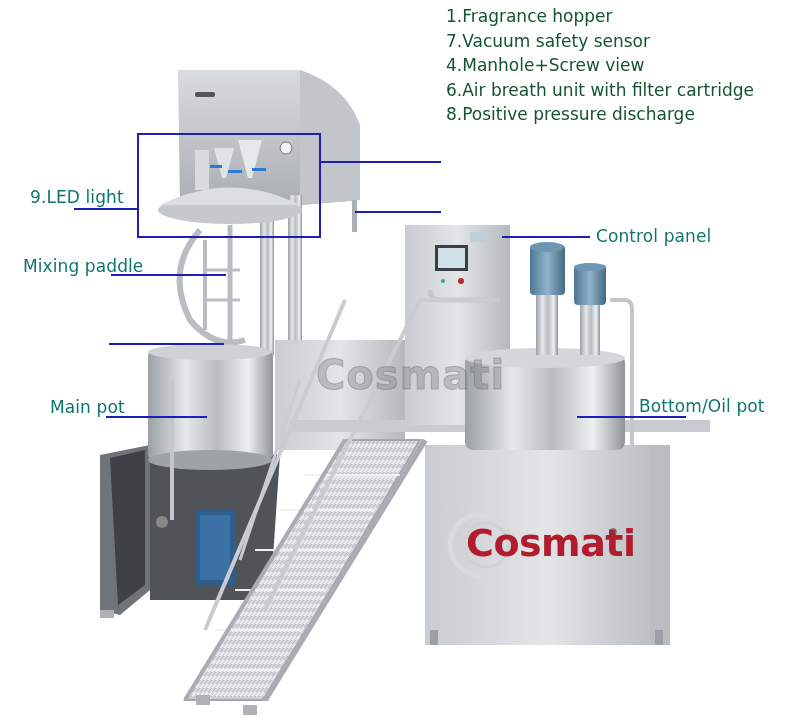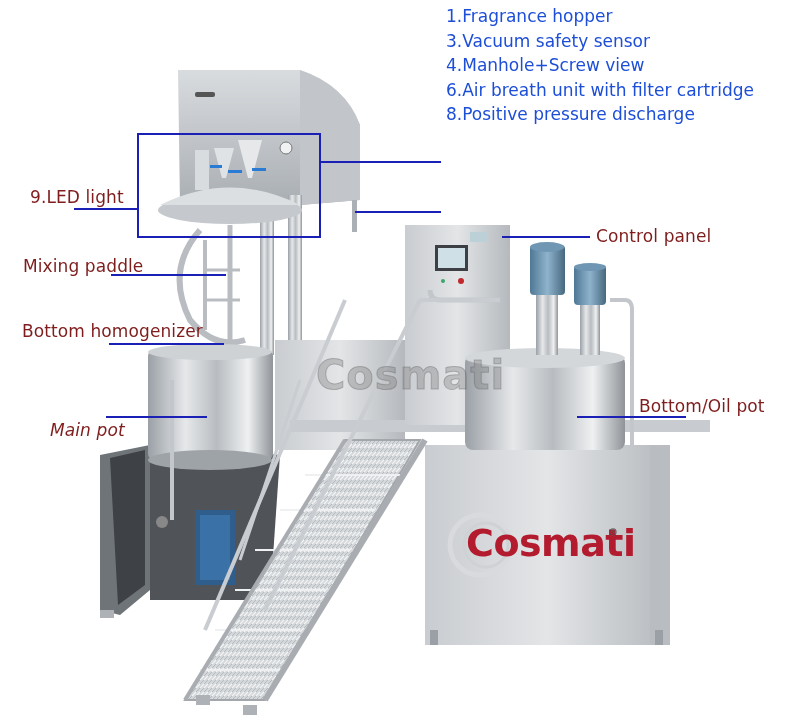--- a/index.html
+++ b/index.html
@@ -1,20 +1,20 @@
 <!DOCTYPE html>
 <html><head>
 <meta charset="utf-8">
 <style>
   html,body{margin:0;padding:0;background:#ffffff;}
   body{width:800px;height:727px;position:relative;overflow:hidden;font-family:"DejaVu Sans","Liberation Sans",sans-serif;}
   .stage{position:absolute;left:0;top:0;width:800px;height:727px;}
-  .lbl{position:absolute;color:#7f1d1d;font-size:17px;line-height:20px;white-space:nowrap;letter-spacing:0.1px;}
+  .lbl{position:absolute;color:#0f766e;font-size:17px;line-height:20px;white-space:nowrap;letter-spacing:0.1px;}
   .list{position:absolute;left:446px;top:5px;}
-  .list .item{height:24.6px;line-height:22px;font-size:17px;color:#1d4ed8;white-space:nowrap;}
+  .list .item{height:24.6px;line-height:22px;font-size:17px;color:#14532d;white-space:nowrap;}
   .leader{position:absolute;background:#1a1fb5;height:2px;}
   .box{position:absolute;border:2px solid #1a1fb5;}
   svg{position:absolute;left:0;top:0;}
   .brand{position:absolute;left:466px;top:521px;font-family:"DejaVu Sans",sans-serif;font-weight:bold;font-size:38px;color:#b31b2e;letter-spacing:-0.5px;}
   .reg{position:absolute;left:608px;top:527px;font-size:10px;color:#555;}
   .wm{position:absolute;left:316px;top:352px;font-family:"DejaVu Sans",sans-serif;font-weight:bold;font-size:40px;color:rgba(120,120,120,0.35);letter-spacing:1px;-webkit-text-stroke:1px rgba(90,90,90,0.35);}
 </style>
 </head>
 <body>
 
@@ -153,39 +153,38 @@
 
   <div class="wm">Cosmati</div>
 
   <div class="brand">Cosmati</div>
   <div class="reg">®</div>
 
   <div class="box" style="left:137px;top:133px;width:180px;height:101px;"></div>
 
   <div class="list">
     <div class="item">1.Fragrance hopper</div>
-    <div class="item">3.Vacuum safety sensor</div>
+    <div class="item">7.Vacuum safety sensor</div>
     <div class="item">4.Manhole+Screw view</div>
     <div class="item">6.Air breath unit with filter cartridge</div>
     <div class="item">8.Positive pressure discharge</div>
   </div>
 
   <div class="leader" style="left:319px;top:161px;width:122px;"></div>
   <div class="leader" style="left:355px;top:211px;width:86px;"></div>
 
   <div class="lbl" style="left:30px;top:187px;">9.LED light</div>
   <div class="leader" style="left:74px;top:208px;width:63px;"></div>
 
   <div class="lbl" style="left:23px;top:256px;">Mixing paddle</div>
   <div class="leader" style="left:111px;top:274px;width:115px;"></div>
 
-  <div class="lbl" style="left:22px;top:321px;">Bottom homogenizer</div>
   <div class="leader" style="left:109px;top:343px;width:115px;"></div>
 
-  <div class="lbl" style="left:50px;top:420px;font-style:italic;">Main pot</div>
+  <div class="lbl" style="left:50px;top:397px;">Main pot</div>
   <div class="leader" style="left:106px;top:416px;width:101px;"></div>
 
   <div class="lbl" style="left:596px;top:226px;">Control panel</div>
   <div class="leader" style="left:502px;top:236px;width:88px;"></div>
 
   <div class="lbl" style="left:639px;top:396px;">Bottom/Oil pot</div>
   <div class="leader" style="left:577px;top:416px;width:109px;"></div>
 
 </div>
 

